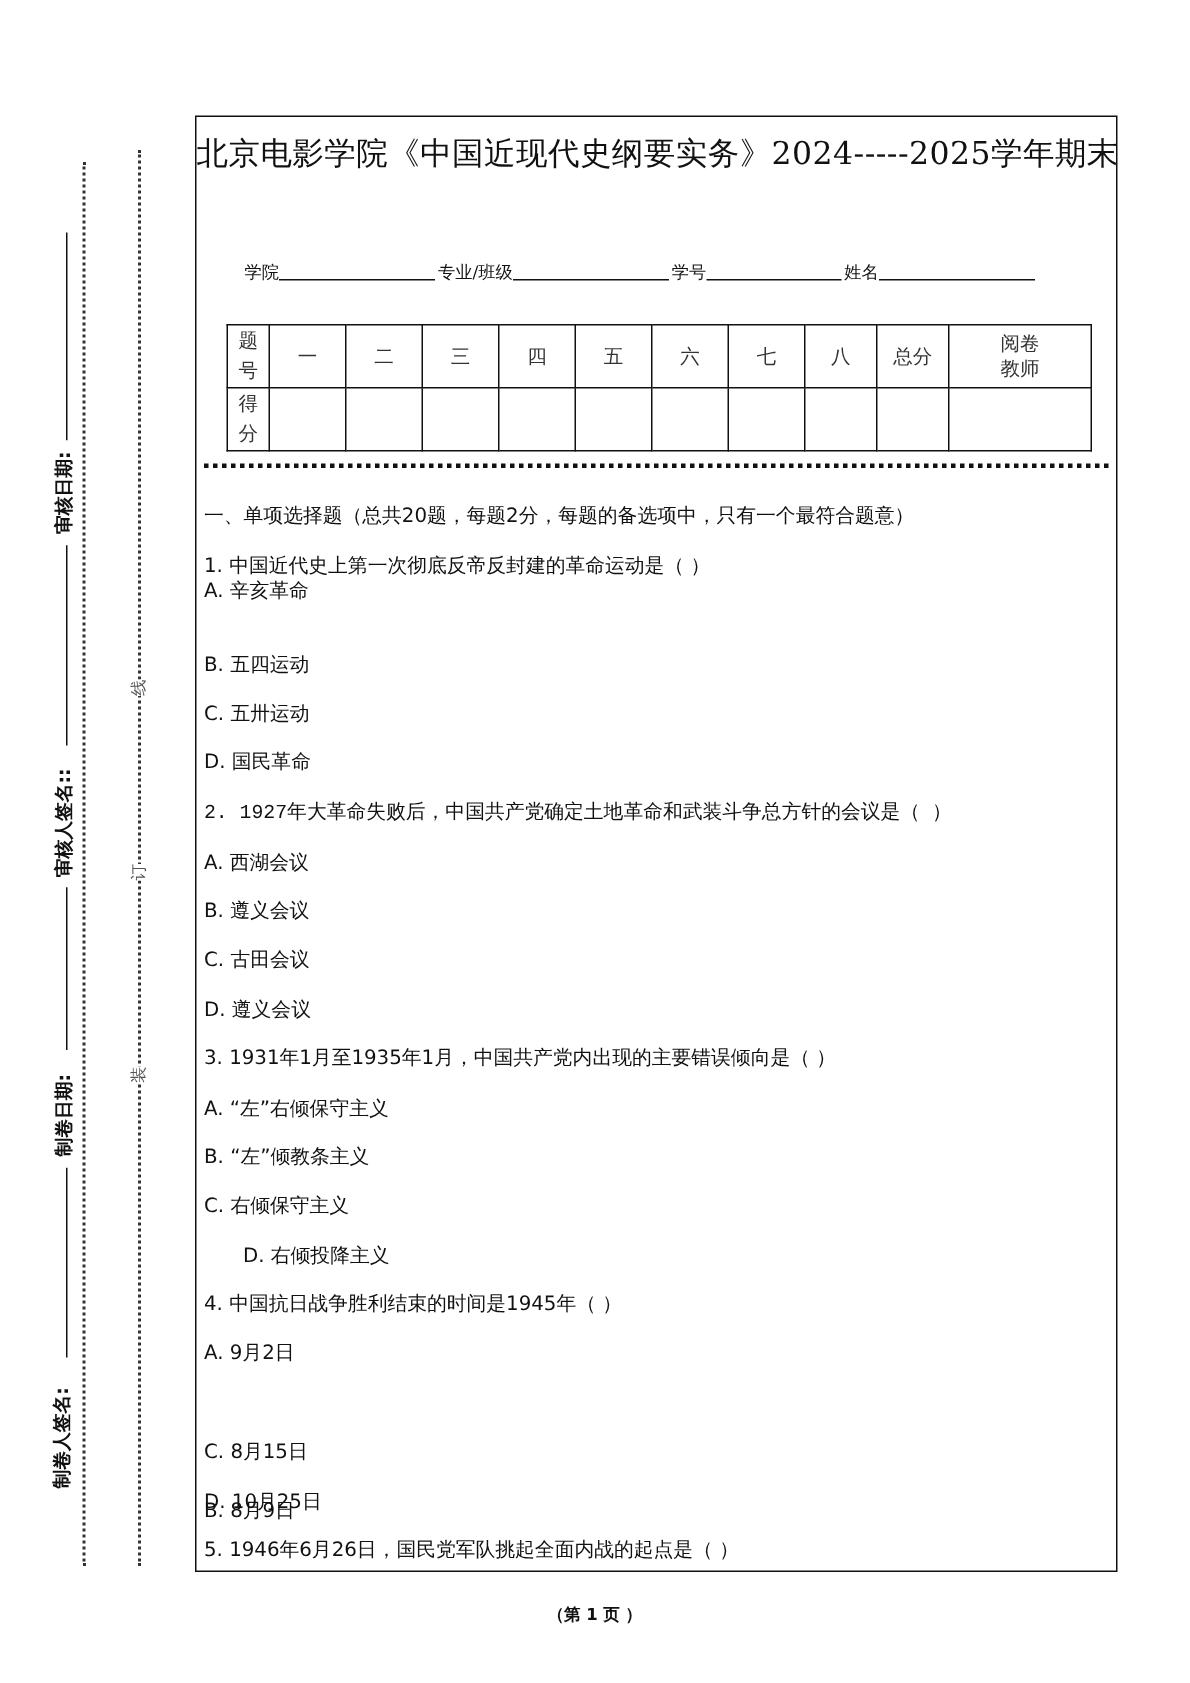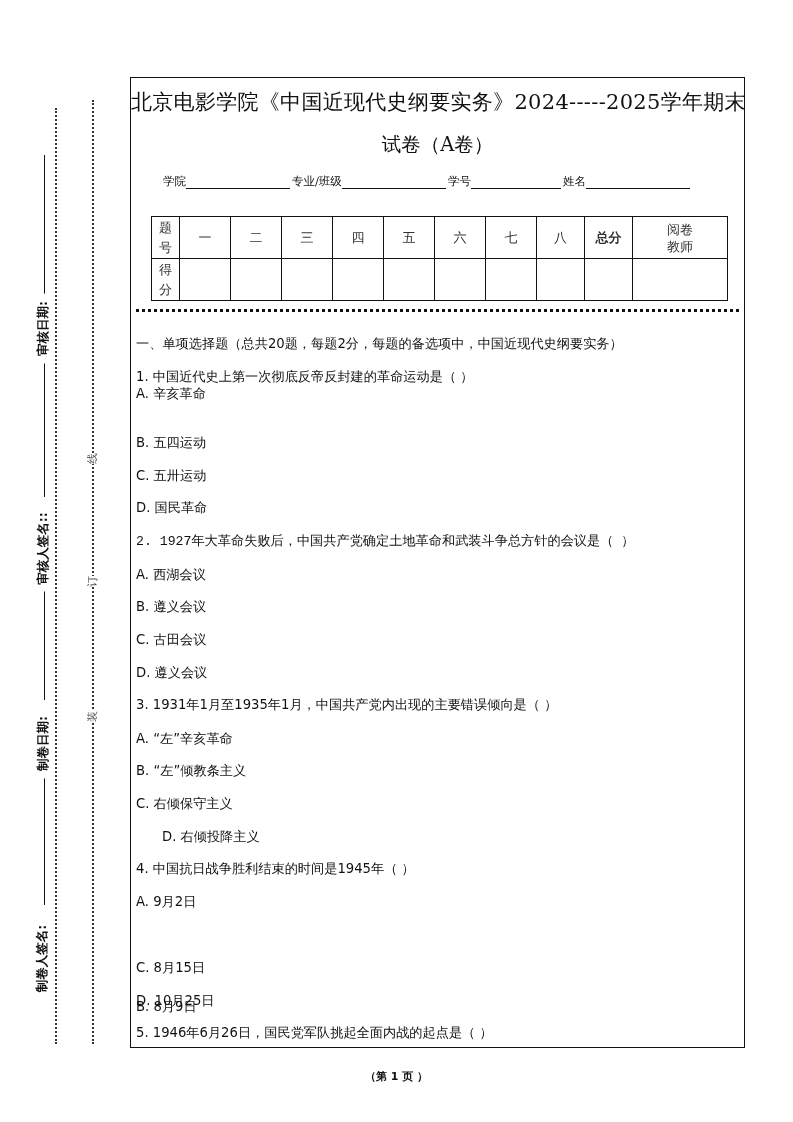--- a/index.html
+++ b/index.html
@@ -3,21 +3,21 @@
 <meta charset="utf-8">
 <style>
   html, body { margin:0; padding:0; }
   body { width:793px; height:1122px; background:#ffffff; position:relative; overflow:hidden;
          font-family:"DejaVu Serif", serif; color:#111; }
   .frame { position:absolute; left:130px; top:77px; width:615px; height:971px;
            border:1.5px solid #111; box-sizing:border-box; }
   .title { position:absolute; left:0; right:0; top:10px; text-align:center; font-size:21px;
            letter-spacing:0.3px; white-space:nowrap; }
   .subtitle { position:absolute; left:0; right:0; top:53px; text-align:center; font-size:19.5px; }
-  .info { position:absolute; left:32px; top:96px; font-size:11.5px; display:flex; align-items:flex-end; white-space:nowrap; }
+  .info { position:absolute; left:32px; top:96px; font-size:11.5px; display:flex; align-items:flex-start; white-space:nowrap; }
   .info .blank { display:inline-block; border-bottom:1px solid #111; height:12px; margin-right:2px; }
   table.score { position:absolute; left:20px; top:138px; border-collapse:collapse; font-size:13px; }
   table.score td { border:1px solid #111; text-align:center; padding:0; color:#333; }
   table.score tr.r1 td { height:41px; }
   table.score tr.r2 td { height:41px; }
   .dotsep { position:absolute; left:5px; right:5px; top:231px; height:0; border-top:3px dotted #111; }
   .qline { position:absolute; left:5px; font-family:"DejaVu Sans", sans-serif; font-size:13.2px; white-space:nowrap; color:#111; }
   .margin-solid { position:absolute; left:44px; width:0; border-left:1px solid #111; }
   .vdots { position:absolute; width:0; border-left:2px dotted #333; }
   .vlabel { position:absolute; font-family:"DejaVu Sans", sans-serif; font-weight:bold; font-size:12.5px;
@@ -43,21 +43,20 @@
   <div class="vlabel" style="left:8px;top:735px;width:70px;text-align:center;">制卷日期:</div>
   <div class="vlabel" style="left:2px;top:950px;width:80px;text-align:center;">制卷人签名:</div>
 
   <div class="vmark" style="left:87px;top:450px;">线</div>
   <div class="vmark" style="left:87px;top:573px;">订</div>
   <div class="vmark" style="left:87px;top:708px;">装</div>
 </div>
 
 <div class="frame">
   <div class="title">北京电影学院《中国近现代史纲要实务》2024-----2025学年期末</div>
-  <div class="subtitle">试卷（A卷）</div>
 
   <div class="info">
     <span>学院</span>
     <span class="blank" style="width:104px;"></span>
     <span>专业/班级</span>
     <span class="blank" style="width:104px;"></span>
     <span>学号</span>
     <span class="blank" style="width:90px;"></span>
     <span>姓名</span>
     <span class="blank" style="width:104px;"></span>
@@ -69,21 +68,21 @@
       <td style="width:27px;white-space:pre-line;line-height:20px;">题
 号</td>
       <td style="width:50px;">一</td>
       <td style="width:50px;">二</td>
       <td style="width:50px;">三</td>
       <td style="width:50px;">四</td>
       <td style="width:50px;">五</td>
       <td style="width:50px;">六</td>
       <td style="width:50px;">七</td>
       <td style="width:47px;">八</td>
-      <td style="width:47px;font-weight:bold;">总分</td>
+      <td style="width:47px;">总分</td>
       <td style="width:94px;white-space:pre-line;line-height:17px;">阅卷
 教师</td>
     </tr>
     <tr class="r2">
       <td style="white-space:pre-line;line-height:20px;">得
 分</td>
       <td></td>
       <td></td>
       <td></td>
       <td></td>
@@ -92,36 +91,36 @@
       <td></td>
       <td></td>
       <td></td>
       <td></td>
     </tr>
   </tbody>
     </table>
 
   <div class="dotsep"></div>
 
-  <div class="qline" style="top:257px;">一、单项选择题（总共20题，每题2分，每题的备选项中，中国近现代史纲要实务）</div>
+  <div class="qline" style="top:257px;">一、单项选择题（总共20题，每题2分，每题的备选项中，只有一个最符合题意）</div>
 
   <div class="qline" style="top:290px;">1. 中国近代史上第一次彻底反帝反封建的革命运动是（   ）</div>
   <div class="qline" style="top:307px;">A. 辛亥革命</div>
   <div class="qline" style="top:356px;">B. 五四运动</div>
   <div class="qline" style="top:389px;">C. 五卅运动</div>
   <div class="qline" style="top:421px;">D. 国民革命</div>
 
   <div class="qline" style="top:454px;font-family:Liberation Mono, monospace;">2. 1927年大革命失败后，中国共产党确定土地革命和武装斗争总方针的会议是（   ）</div>
   <div class="qline" style="top:488px;text-align:right;">A. 西湖会议</div>
   <div class="qline" style="top:520px;">B. 遵义会议</div>
   <div class="qline" style="top:553px;">C. 古田会议</div>
   <div class="qline" style="top:586px;">D. 遵义会议</div>
 
   <div class="qline" style="top:618px;">3. 1931年1月至1935年1月，中国共产党内出现的主要错误倾向是（   ）</div>
-  <div class="qline" style="top:652px;">A. “左”辛亥革命</div>
+  <div class="qline" style="top:652px;">A. “左”右倾保守主义</div>
   <div class="qline" style="top:684px;">B. “左”倾教条主义</div>
   <div class="qline" style="top:717px;">C. 右倾保守主义</div>
   <div class="qline" style="top:750px;margin-left:26px;">D. 右倾投降主义</div>
 
   <div class="qline" style="top:782px;">4. 中国抗日战争胜利结束的时间是1945年（   ）</div>
   <div class="qline" style="top:815px;">A. 9月2日</div>
   <div class="qline" style="top:900px;margin-top:20px;">B. 8月9日</div>
   <div class="qline" style="top:881px;">C. 8月15日</div>
   <div class="qline" style="top:914px;">D. 10月25日</div>
 

